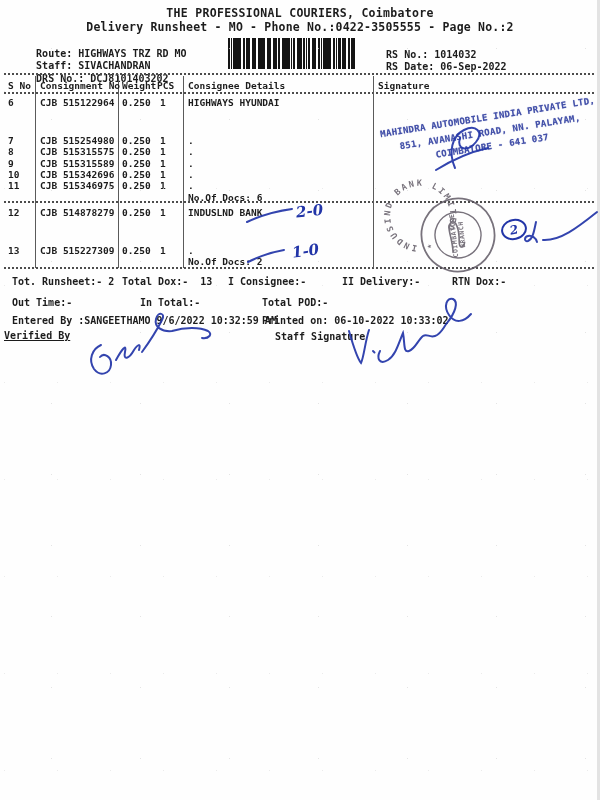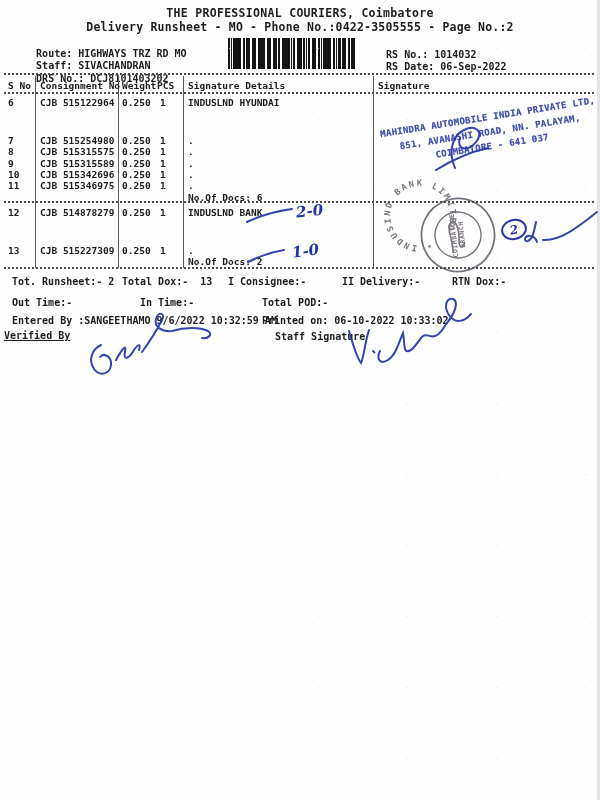--- a/index.html
+++ b/index.html
@@ -105,30 +105,30 @@
 
   <div class="vline" style="left:35px;"></div>
   <div class="vline" style="left:118px;"></div>
   <div class="vline" style="left:183px;"></div>
   <div class="vline" style="left:373px;"></div>
 
   <div class="abs t95" style="left:8px;top:80px;">S No</div>
   <div class="abs t95" style="left:40px;top:80px;">Consignment No</div>
   <div class="abs t95" style="left:122px;top:80px;">Weight</div>
   <div class="abs t95" style="left:157px;top:80px;">PCS</div>
-  <div class="abs t95" style="left:188px;top:80px;">Signature Details</div>
+  <div class="abs t95" style="left:188px;top:80px;">Consignee Details</div>
   <div class="abs t95" style="left:378px;top:80px;">Signature</div>
 
   <div class="section" style="top:97px;">
       <div class="row">
         <span class="cell c-sno">6</span>
         <span class="cell c-cons">CJB 515122964</span>
         <span class="cell c-wt">0.250</span>
         <span class="cell c-pcs">1</span>
-        <span class="cell c-det">INDUSLND HYUNDAI</span>
+        <span class="cell c-det">HIGHWAYS HYUNDAI</span>
       </div>
       <div class="spacer"></div>
       <div class="row">
         <span class="cell c-sno">7</span>
         <span class="cell c-cons">CJB 515254980</span>
         <span class="cell c-wt">0.250</span>
         <span class="cell c-pcs">1</span>
         <span class="cell c-det">.</span>
       </div>
       <div class="row">
@@ -194,21 +194,21 @@
   <div class="hw" style="left:292px;top:242px;transform:rotate(-8deg);">1-0</div>
   <div class="hw-circle">2</div>
 
   <div class="abs t10" style="left:12px;top:276px;">Tot. Runsheet:- 2</div>
   <div class="abs t10" style="left:122px;top:276px;">Total Dox:-  13</div>
   <div class="abs t10" style="left:228px;top:276px;">I Consignee:-</div>
   <div class="abs t10" style="left:342px;top:276px;">II Delivery:-</div>
   <div class="abs t10" style="left:452px;top:276px;">RTN Dox:-</div>
 
   <div class="abs t10" style="left:12px;top:297px;">Out Time:-</div>
-  <div class="abs t10" style="left:140px;top:297px;">In Time:-</div>
+  <div class="abs t10" style="left:140px;top:297px;">In Total:-</div>
   <div class="abs t10" style="left:262px;top:297px;">Total POD:-</div>
 
   <div class="abs t10" style="left:12px;top:315px;">Entered By :SANGEETHAMO 9/6/2022 10:32:59 AM</div>
   <div class="abs t10" style="left:262px;top:315px;">Printed on: 06-10-2022 10:33:02</div>
 
   <div class="abs t10" style="left:4px;top:330px;text-decoration:underline;">Verified By</div>
   <div class="abs t10" style="left:275px;top:331px;">Staff Signature</div>
 
   <svg width="600" height="800" style="position:absolute;left:0;top:0;pointer-events:none;">
 

